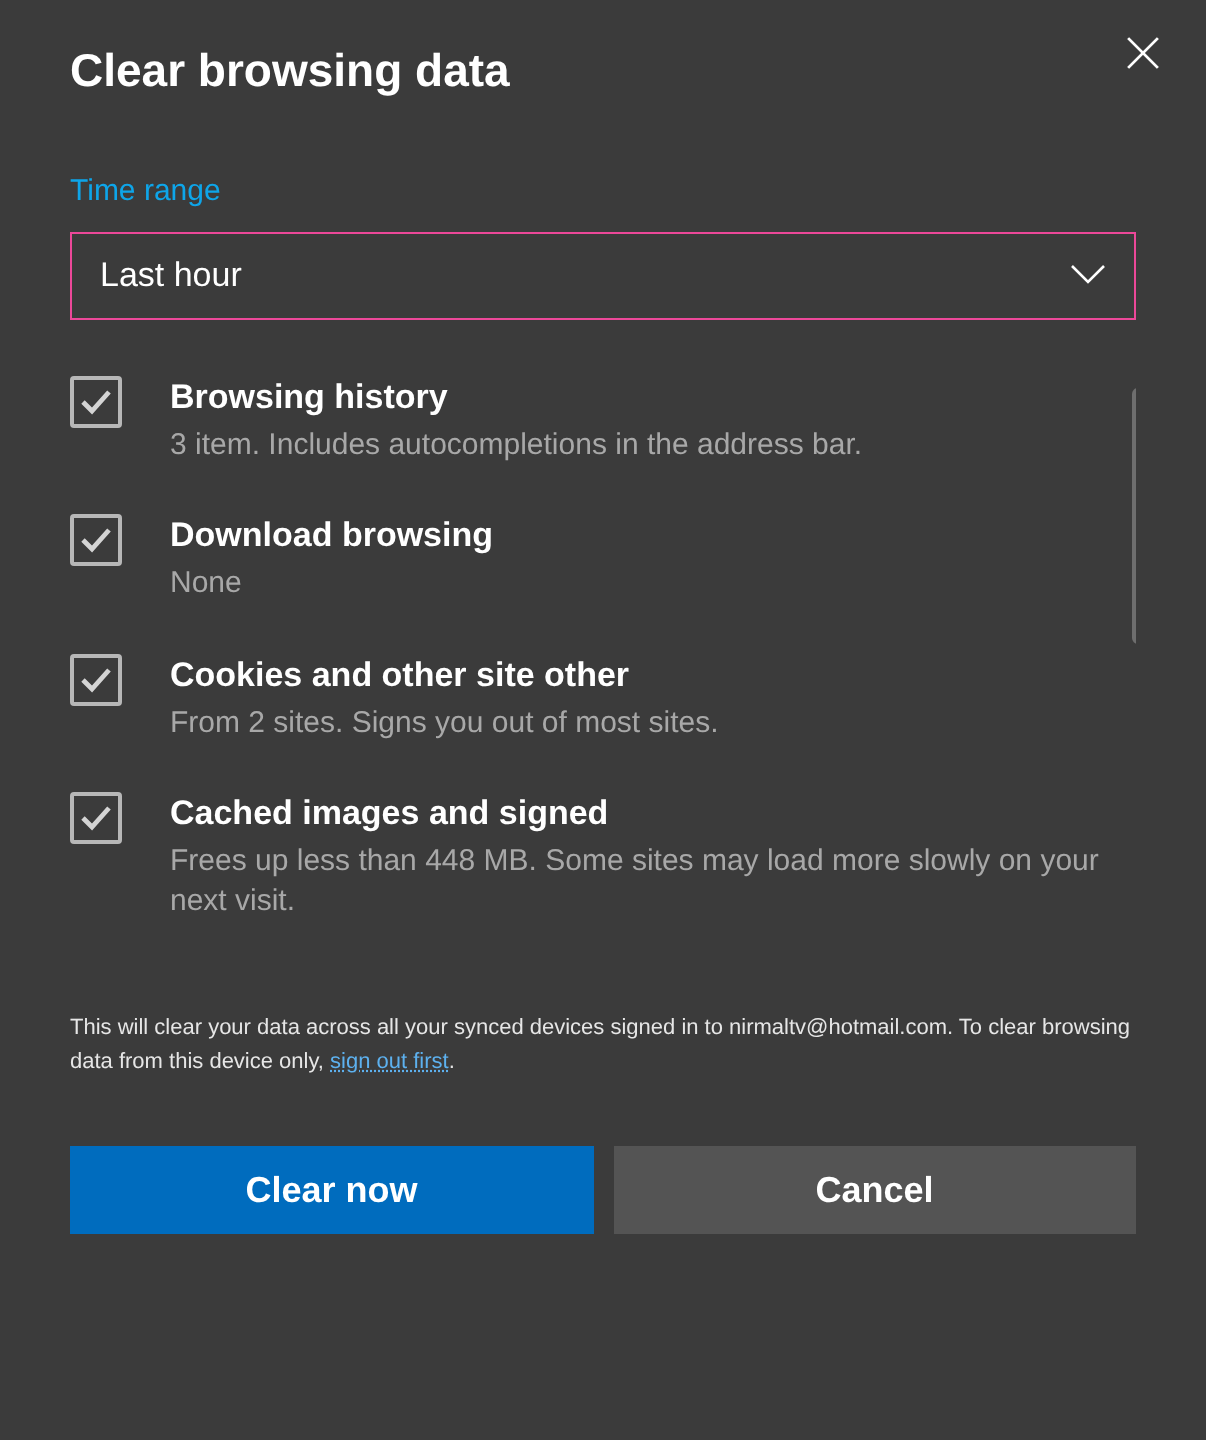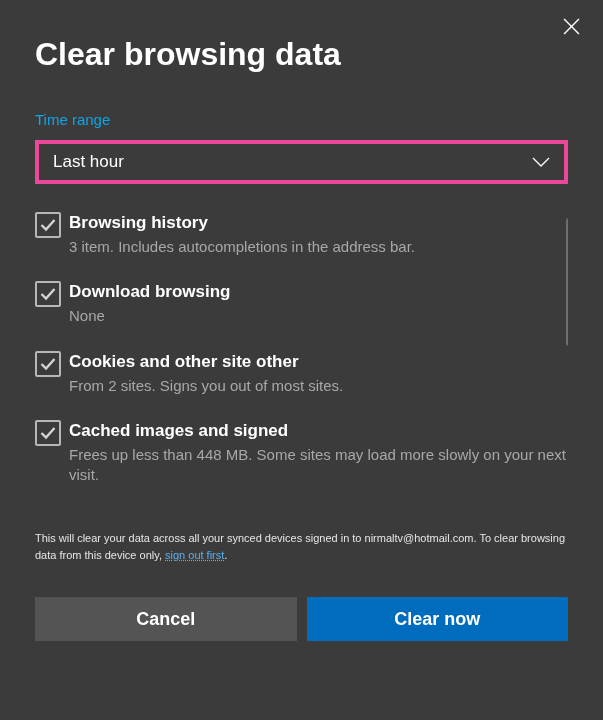--- a/index.html
+++ b/index.html
@@ -28,33 +28,33 @@
       right: 18px;
       width: 28px;
       height: 28px;
       display: flex;
       align-items: center;
       justify-content: center;
       cursor: pointer;
       color: #ffffff;
     }
     .title {
-      font-size: 32px;
-      font-weight: 600;
-      margin-top: 18px;
+      font-size: 23px;
+      font-weight: 600;
+      margin-top: 4px;
       margin-bottom: 38px;
     }
     .field-label {
       font-size: 15px;
       color: #0ea5e9;
       margin-bottom: 12px;
     }
     .select-wrap {
       position: relative;
-      border: 4px solid #ec4899;
+      border: 1px solid #ec4899;
       height: 44px;
       display: flex;
       align-items: center;
       padding: 0 14px;
       cursor: pointer;
       margin-bottom: 28px;
     }
     .select-value {
       font-size: 17px;
       color: #ffffff;
@@ -71,21 +71,21 @@
       overflow: hidden;
     }
     .options-list {
       display: flex;
       flex-direction: column;
       gap: 24px;
     }
     .option-row {
       display: flex;
       align-items: flex-start;
-      gap: 8px;
+      gap: 24px;
     }
     .checkbox {
       width: 26px;
       height: 26px;
       border: 2px solid #b7b7b7;
       border-radius: 2px;
       flex-shrink: 0;
       display: flex;
       align-items: center;
       justify-content: center;
@@ -232,17 +232,17 @@
 
     </div>
     <div class="scrollbar"></div>
   </div>
 
   <div class="footer-text">
     <span>This will clear your data across all your synced devices signed in to nirmaltv@hotmail.com. To clear browsing data from this device only, </span><span class="link">sign out first</span><span>.</span>
   </div>
 
   <div class="button-row">
+    <button class="btn btn-primary">Clear now</button>
     <button class="btn btn-secondary">Cancel</button>
-    <button class="btn btn-primary">Clear now</button>
   </div>
 
 </div>
 
 </body></html>

